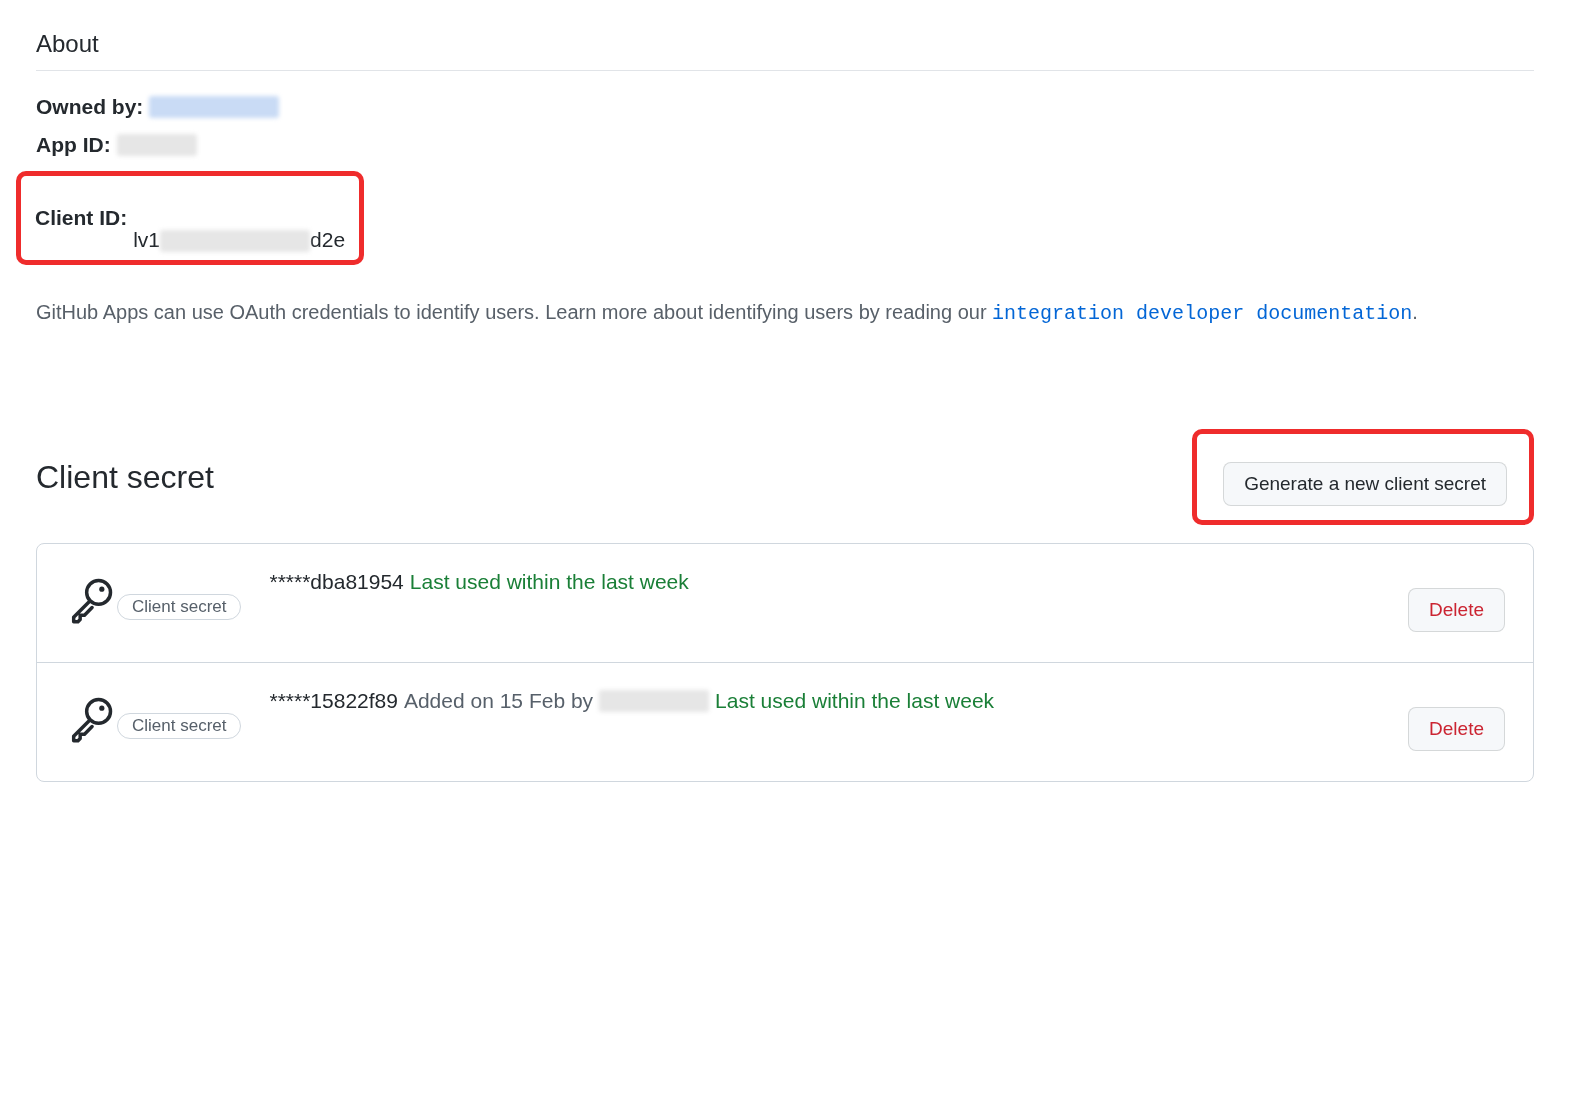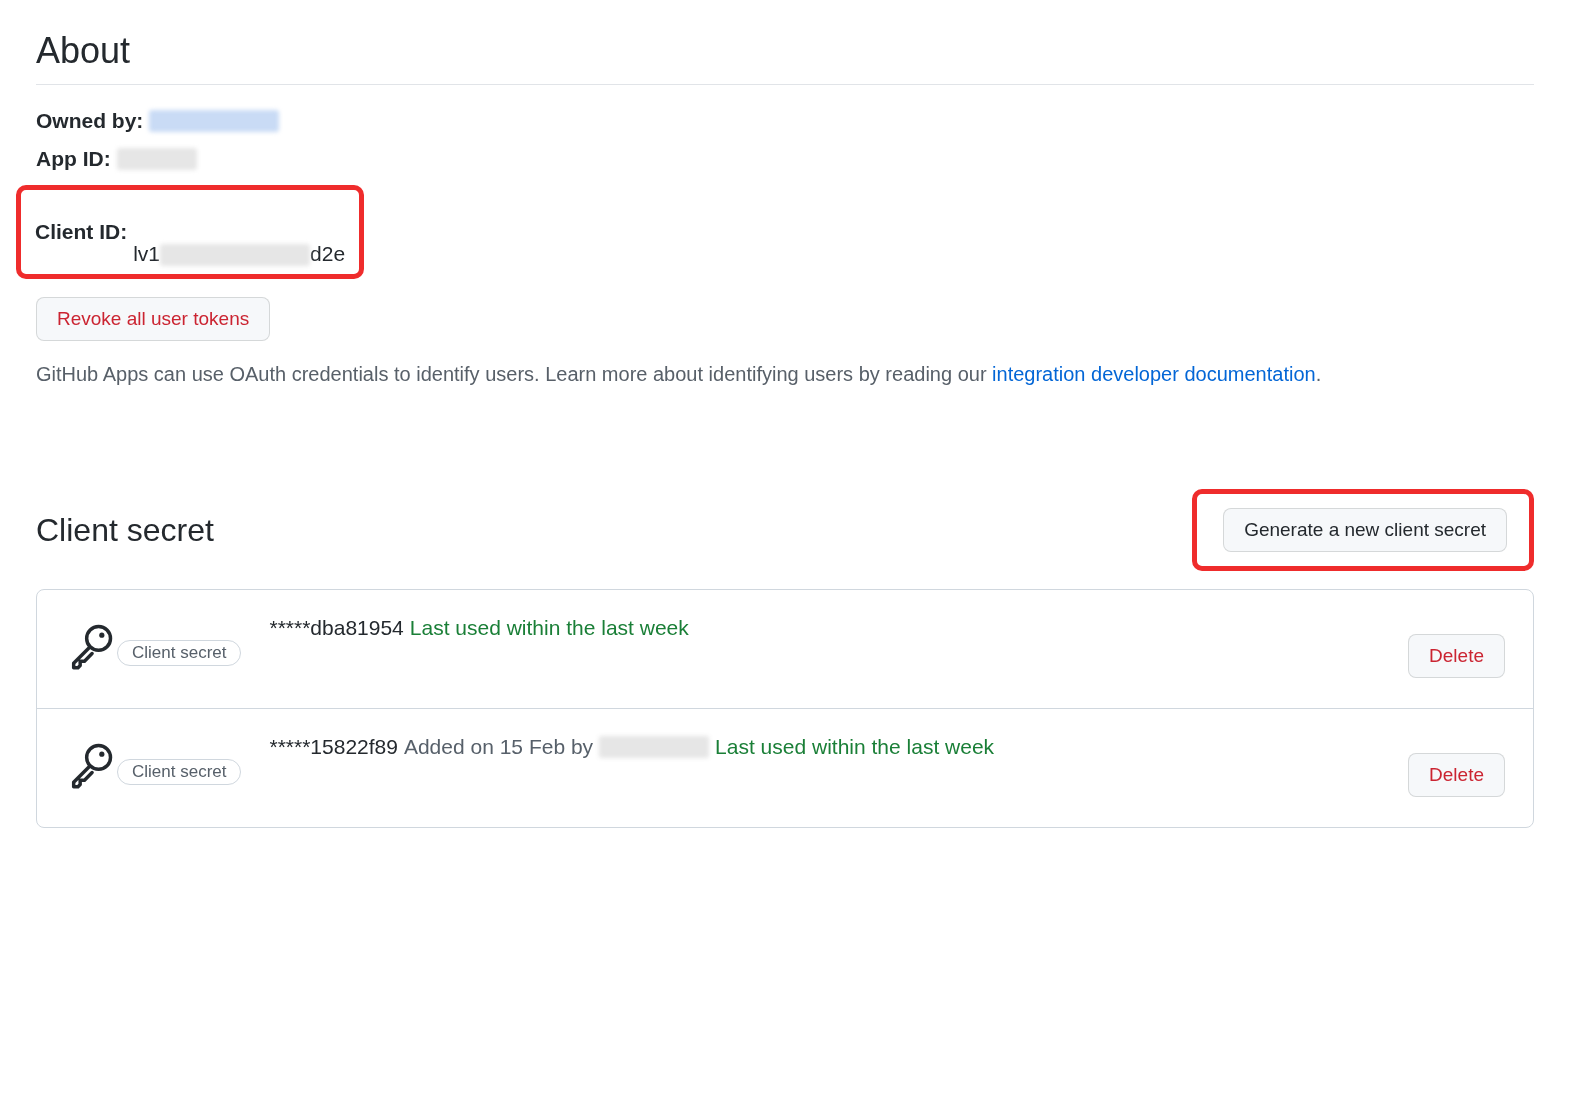--- a/index.html
+++ b/index.html
@@ -8,21 +8,21 @@
       padding: 0;
     }
     body {
       font-family: -apple-system, BlinkMacSystemFont, "Segoe UI", Helvetica, Arial, sans-serif;
       font-size: 20px;
       color: #24292e;
       background: #ffffff;
       padding: 30px 36px;
     }
     .section-heading {
-      font-size: 36px;
+      font-size: 24px;
       font-weight: 400;
       color: #24292e;
       padding-bottom: 12px;
       border-bottom: 1px solid #e1e4e8;
       margin-bottom: 24px;
     }
     .info-row {
       font-size: 21px;
       margin-bottom: 14px;
       display: flex;
@@ -73,38 +73,39 @@
     }
     .description {
       font-size: 20px;
       color: #586069;
       margin-top: 18px;
       line-height: 1.5;
     }
     .description a {
       color: #0366d6;
       text-decoration: none;
+      font-family: Liberation Mono, monospace;
     }
     .secrets-section {
       margin-top: 100px;
     }
     .secrets-header {
       display: flex;
       justify-content: space-between;
       align-items: center;
       margin-bottom: 18px;
     }
     .secrets-title {
       font-size: 32px;
       font-weight: 400;
     }
     .generate-highlight {
       border: 5px solid #ef2c2c;
       border-radius: 10px;
-      padding: 14px 22px 14px 26px;
+      padding: 28px 22px 14px 26px;
     }
     .secrets-box {
       border: 1px solid #d0d7de;
       border-radius: 8px;
     }
     .secret-item {
       display: flex;
       align-items: flex-start;
       padding: 26px 28px 30px 28px;
       gap: 28px;
@@ -183,23 +184,20 @@
     <div class="highlight-box">
       <div class="info-row" style="margin-bottom:0">
         <span class="info-label">Client ID:</span>
         <span class="info-value">
           <span>lv1</span><span class="redacted" style="width:150px;vertical-align:middle"></span><span>d2e</span>
         </span>
       </div>
     </div>
   </div>
 
-  <div style="margin-top:4px">
-    <button class="btn btn-danger-text">Revoke all user tokens</button>
-  </div>
 
   <p class="description">
     <span>GitHub Apps can use OAuth credentials to identify users. Learn more about identifying users by reading our </span><a href="#">integration developer documentation</a><span>.</span>
   </p>
 </section>
 
 <section class="secrets-section">
   <div class="secrets-header">
     <h2 class="secrets-title">Client secret</h2>
     <div class="generate-highlight">

